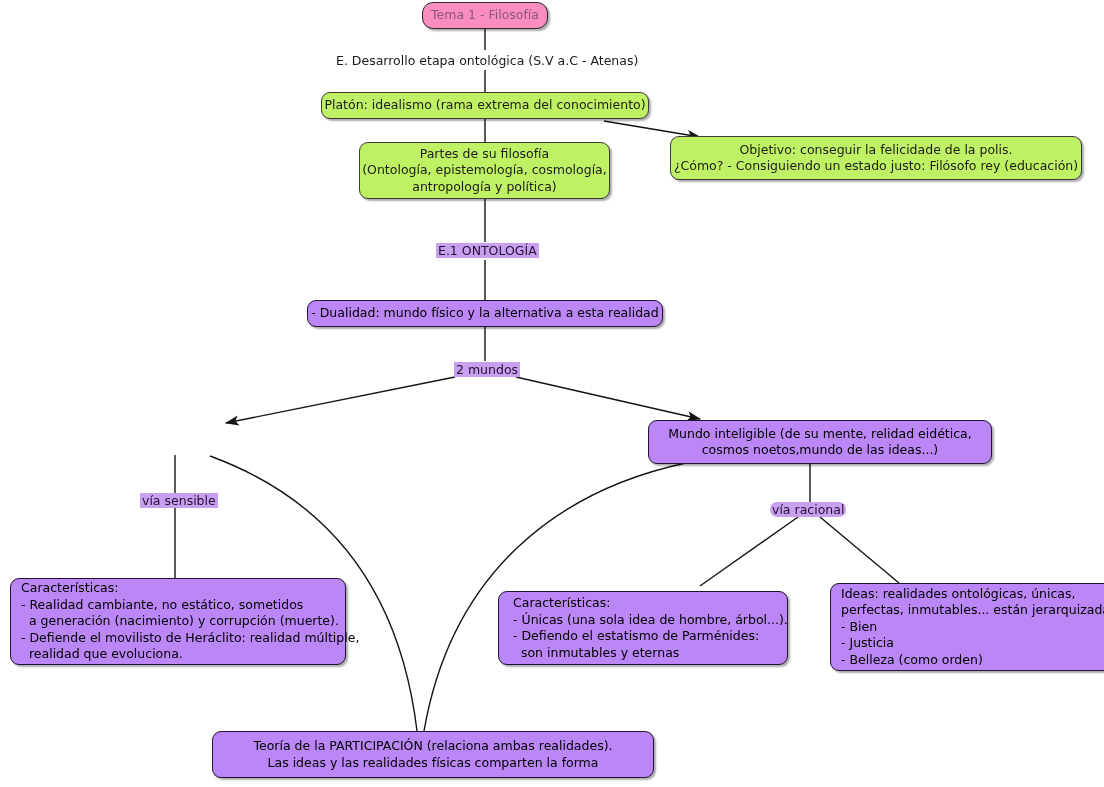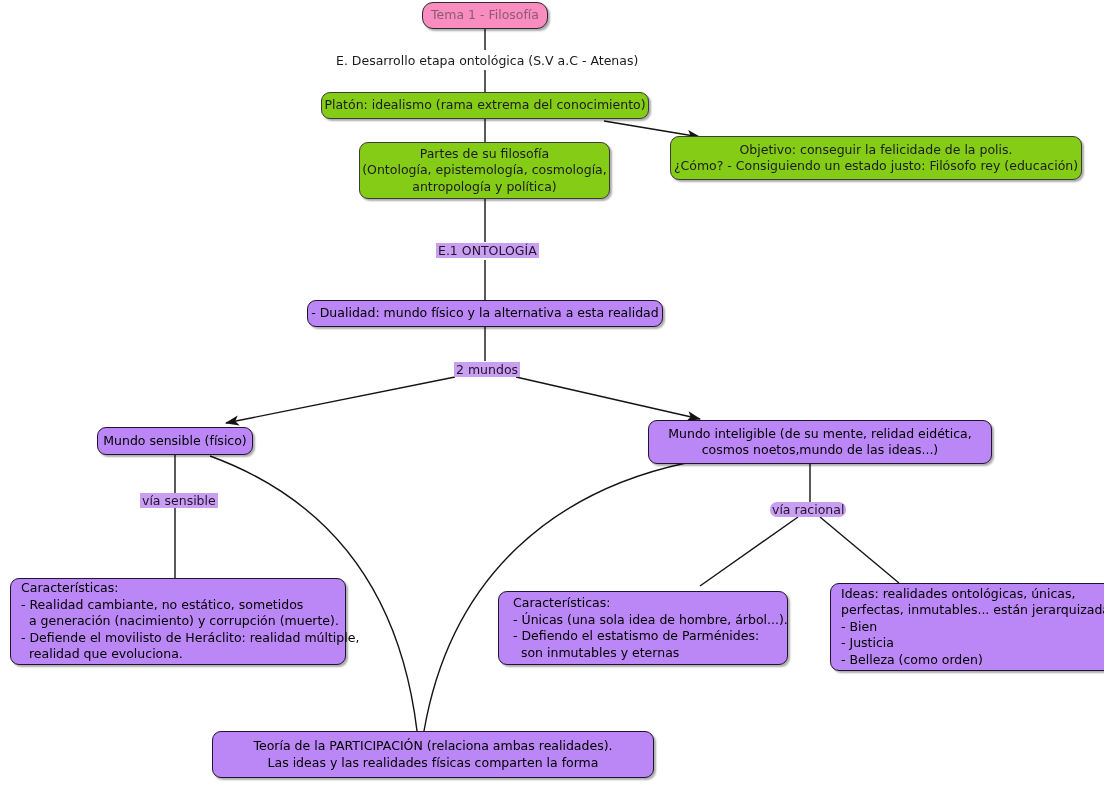--- a/index.html
+++ b/index.html
@@ -34,21 +34,21 @@
     display: flex;
     align-items: center;
     justify-content: center;
   }
   .node.rounded {
     border: 1px solid #3b3b3b;
     border-radius: 9px;
     box-shadow: 2px 2px 2px rgba(0,0,0,0.33);
   }
   .node.blue {
-    background: #84cc16;
+    background: #bef264;
     color: #1c1c1c;
   }
   .node.purple {
     background: #bb86f5;
     color: #000000;
     border-color: #241330;
   }
   .node.pink {
     background: #f98dbf;
     color: #8d5a75;
@@ -140,23 +140,20 @@
   </div>
 
   <div class="label hl" style="left:436px; top:243px; font-size:12.5px;"><span>E.1 ONTOLOGÍA</span></div>
 
   <div class="node rounded purple" style="left:307px; top:300px; width:356px; height:27px; font-size:12.5px;">
     <span>- Dualidad: mundo físico y la alternativa a esta realidad</span>
   </div>
 
   <div class="label hl" style="left:454px; top:362px; font-size:12.5px;"><span>2 mundos</span></div>
 
-  <div class="node rounded purple" style="left:97px; top:427px; width:156px; height:28px; font-size:12.5px;">
-    <span>Mundo sensible (físico)</span>
-  </div>
 
   <div class="node rounded purple" style="left:648px; top:420px; width:344px; height:44px; font-size:12.5px;">
     <span>Mundo inteligible (de su mente, relidad eidética,
 cosmos noetos,mundo de las ideas...)</span>
   </div>
 
   <div class="label hl" style="left:140px; top:493px; font-size:12.5px;"><span>vía sensible</span></div>
 
   <div class="label hl" style="left:770px; top:502px; font-size:12.5px;border-radius:7px;"><span>vía racional</span></div>
 

